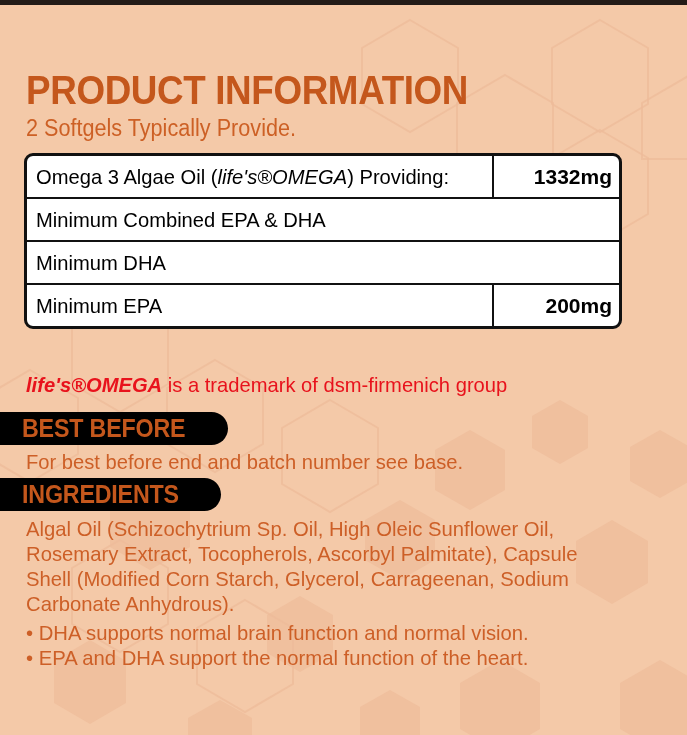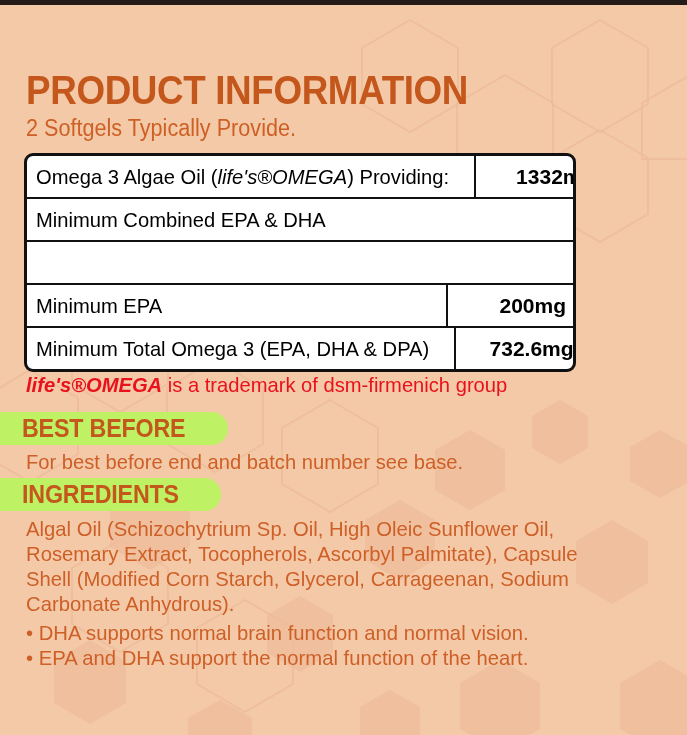--- a/index.html
+++ b/index.html
@@ -63,21 +63,21 @@
     transform: scaleX(0.94);
     transform-origin: left center;
     white-space: nowrap;
   }
 
   
   .nutri-table {
     position: absolute;
     left: 24px;
     top: 153px;
-    width: 552px;
+    width: 598px;
     border: 3px solid #111;
     border-radius: 9px;
     background: #ffffff;
     box-sizing: border-box;
     overflow: hidden;
   }
   .row {
     display: flex;
     align-items: stretch;
     border-bottom: 2px solid #111;
@@ -125,21 +125,21 @@
   .trademark .mark {
     font-style: italic;
     font-weight: bold;
   }
 
   
   .badge {
     position: absolute;
     left: 0;
     height: 33px;
-    background: #bef264;
+    background: #000000;
     border-top-right-radius: 17px;
     border-bottom-right-radius: 17px;
     display: flex;
     align-items: center;
     padding-left: 22px;
     padding-right: 30px;
     box-sizing: border-box;
   }
   .badge-text {
     font-size: 25px;
@@ -232,35 +232,32 @@
         <div class="cell-val">1332mg</div>
       </div>
 
       <div class="row">
         <div class="cell-name">
             <span class="sc">Minimum Combined EPA &amp; DHA</span>
           </div>
       </div>
 
       <div class="row">
+        <div class="cell-name">
+            <span class="sc">Minimum DHA</span>
+          </div>
       </div>
 
       <div class="row">
         <div class="cell-name">
             <span class="sc">Minimum EPA</span>
           </div>
         <div class="cell-val">200mg</div>
       </div>
 
-      <div class="row">
-        <div class="cell-name">
-            <span class="sc">Minimum Total Omega 3 (EPA, DHA &amp; DPA)</span>
-          </div>
-        <div class="cell-val">732.6mg</div>
-      </div>
 
     </div>
 
     <div class="trademark"><span class="mark">life's®OMEGA</span><span> is a trademark of dsm-firmenich group</span></div>
 
     <div class="badge" id="badge-best">
       <span class="badge-text">BEST BEFORE</span>
     </div>
     <div class="body-line" id="best-before-text">For best before end and batch number see base.</div>
 

